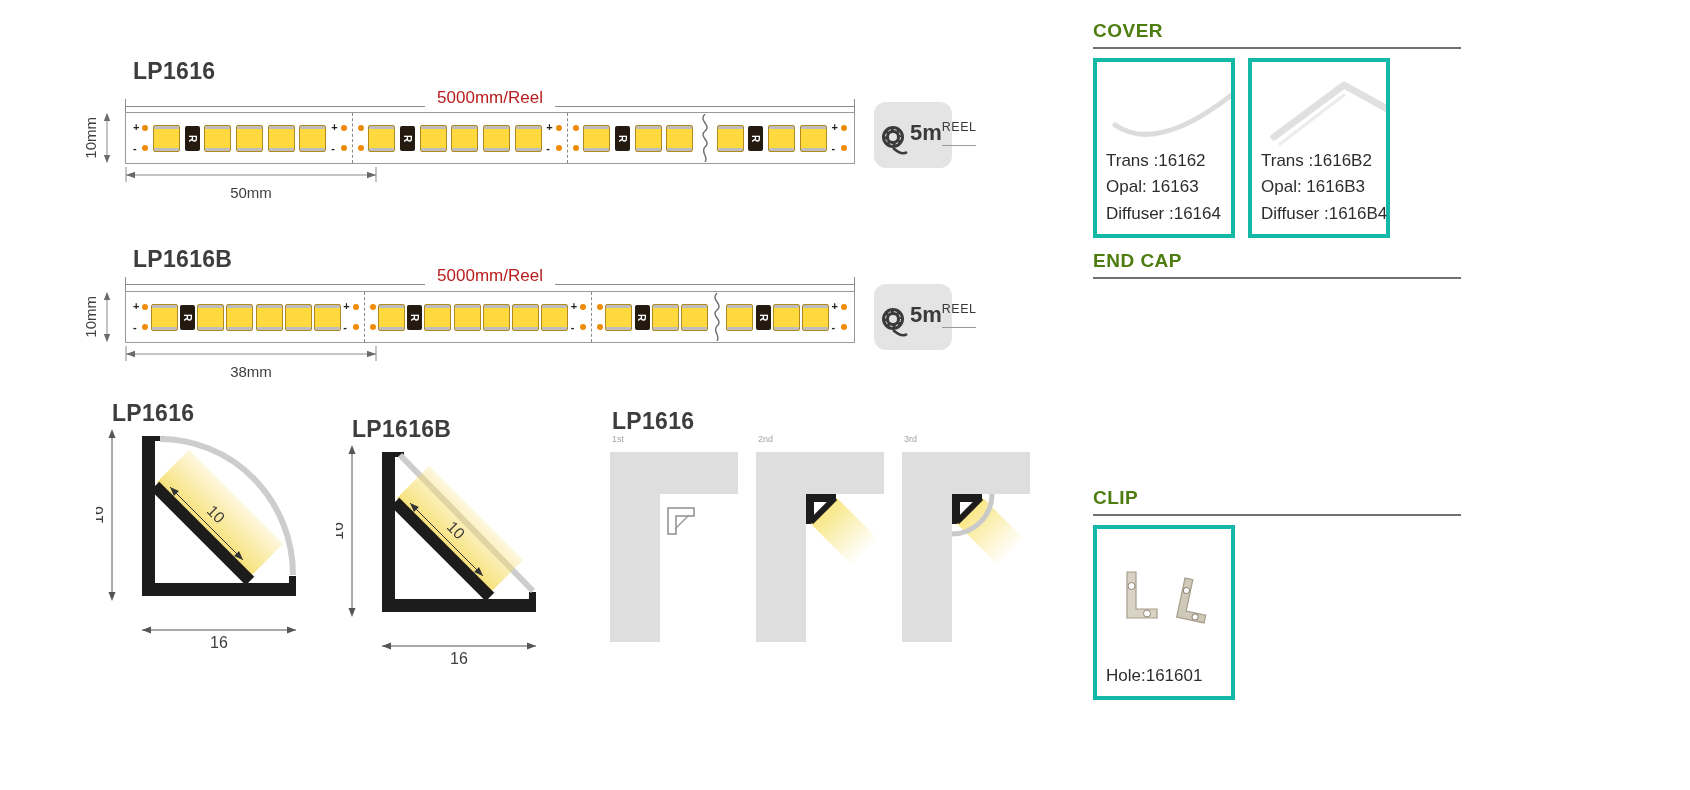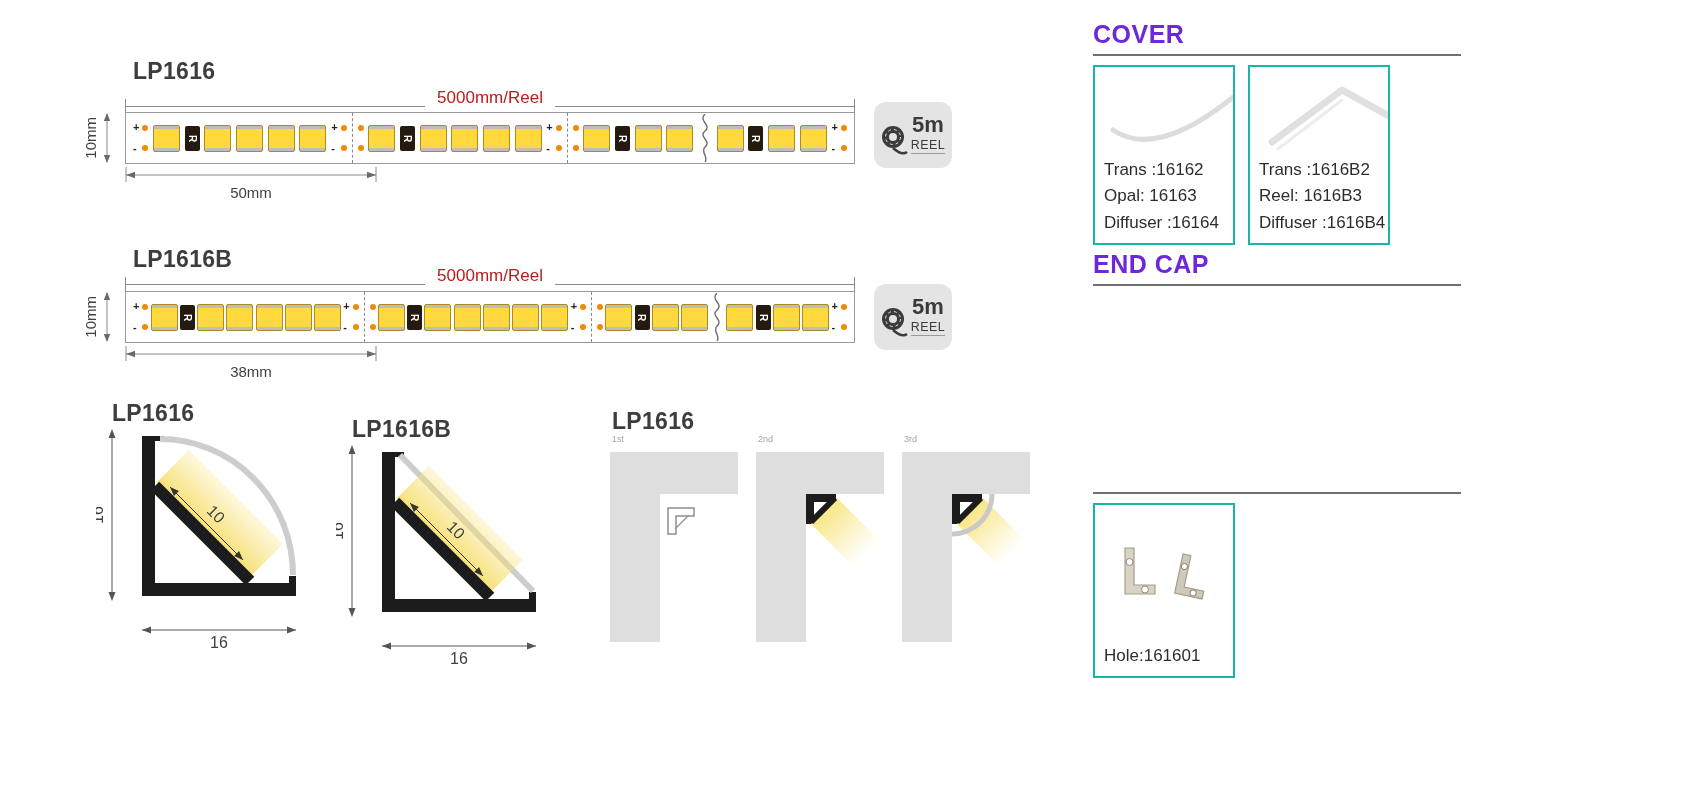--- a/index.html
+++ b/index.html
@@ -35,30 +35,30 @@
   .vtext{writing-mode:vertical-rl;transform:rotate(180deg);font-size:15px;color:#3f3f3f;}
 
   svg text{font-family:"Liberation Sans",sans-serif;fill:#3f3f3f;font-size:15px;}
   svg .pdim{font-size:16px;}
   svg .stepnum{font-size:9px;fill:#a5a5a5;}
 
   
   .badge{position:absolute;width:78px;height:66px;background:#e4e4e4;border-radius:12px;display:flex;
          align-items:center;gap:2px;padding:0 6px;box-sizing:border-box;}
   .reel-ic{flex:0 0 auto;margin-top:16px;}
-  .badge-txt{display:flex;flex-direction:column;align-items:center;flex:1;margin-top:-4px;}
+  .badge-txt{display:flex;flex-direction:row;align-items:center;flex:1;margin-top:-4px;}
   .b5{font-size:22px;font-weight:bold;color:#3a3a3a;}
-  .brl{font-size:12.5px;color:#3a3a3a;letter-spacing:.5px;border-bottom:1px solid #9a9a9a;padding-bottom:1px;}
+  .brl{font-size:12.5px;color:#3a3a3a;letter-spacing:.5px;border-bottom:1px solid #9a9a9a;padding-bottom:11px;}
 
   
   .acc-section{position:absolute;left:1093px;width:368px;}
-  .acc-heading{font-size:25px;font-weight:bold;color:#6d28d9;letter-spacing:.5px;}
+  .acc-heading{font-size:19px;font-weight:bold;color:#4d7c0f;letter-spacing:.5px;}
   .acc-rule{border-bottom:2px solid #707070;margin-top:5px;}
   .acc-boxes{margin-top:9px;display:flex;gap:13px;}
-  .acc-box{position:relative;width:142px;border:2px solid #14b8a6;box-sizing:border-box;background:#fff;}
+  .acc-box{position:relative;width:142px;border:4px solid #14b8a6;box-sizing:border-box;background:#fff;}
   .acc-box.h1{height:180px}.acc-box.h2{height:178px}.acc-box.h3{height:175px}
   .acc-img{display:flex;justify-content:center;margin-top:5px;}
   .acc-lines{position:absolute;left:9px;bottom:7px;font-size:17px;color:#2d2d2d;line-height:1.55;white-space:nowrap;}
 </style>
 </head>
 <body>
 
 <div class="canvas">
 
   <div class="model-title" style="left:133px;top:58px">LP1616</div>
@@ -436,35 +436,36 @@
       </div>
       <div class="acc-box h1">
         <div class="acc-img">
           <svg width="160" height="88">
             <path d="M22,70 L92,18 L146,48" stroke="#e0e0e0" stroke-width="7" fill="none" stroke-linejoin="round" stroke-linecap="round"></path>
             <path d="M28,77 L92,28" stroke="#ececec" stroke-width="3" fill="none" stroke-linecap="round"></path>
           </svg>
         </div>
         <div class="acc-lines">
           <div>Trans :1616B2</div>
-          <div>Reel: 1616B3</div>
+          <div>Opal: 1616B3</div>
           <div>Diffuser :1616B4</div>
         </div>
       </div>
     </div>
   </div>
 
   <div class="acc-section" style="top:250px">
     <div class="acc-heading">END CAP</div>
     <div class="acc-rule"></div>
     <div class="acc-boxes">
     </div>
   </div>
 
   <div class="acc-section" style="top:487px">
+    <div class="acc-heading">CLIP</div>
     <div class="acc-rule"></div>
     <div class="acc-boxes">
       <div class="acc-box h3">
         <div class="acc-img">
           <svg width="160" height="122">
             <g transform="translate(30,38)">
               <path d="M0,0 L0,46 L30,46 L30,37 L9,37 L9,0 Z" fill="#d9d3c5" stroke="#a69d8a" stroke-width="1.2"></path>
               <circle cx="4.5" cy="14" r="3.5" fill="#fff" stroke="#8f8678" stroke-width="1"></circle>
               <circle cx="20" cy="41.5" r="3.5" fill="#fff" stroke="#8f8678" stroke-width="1"></circle>
             </g>

